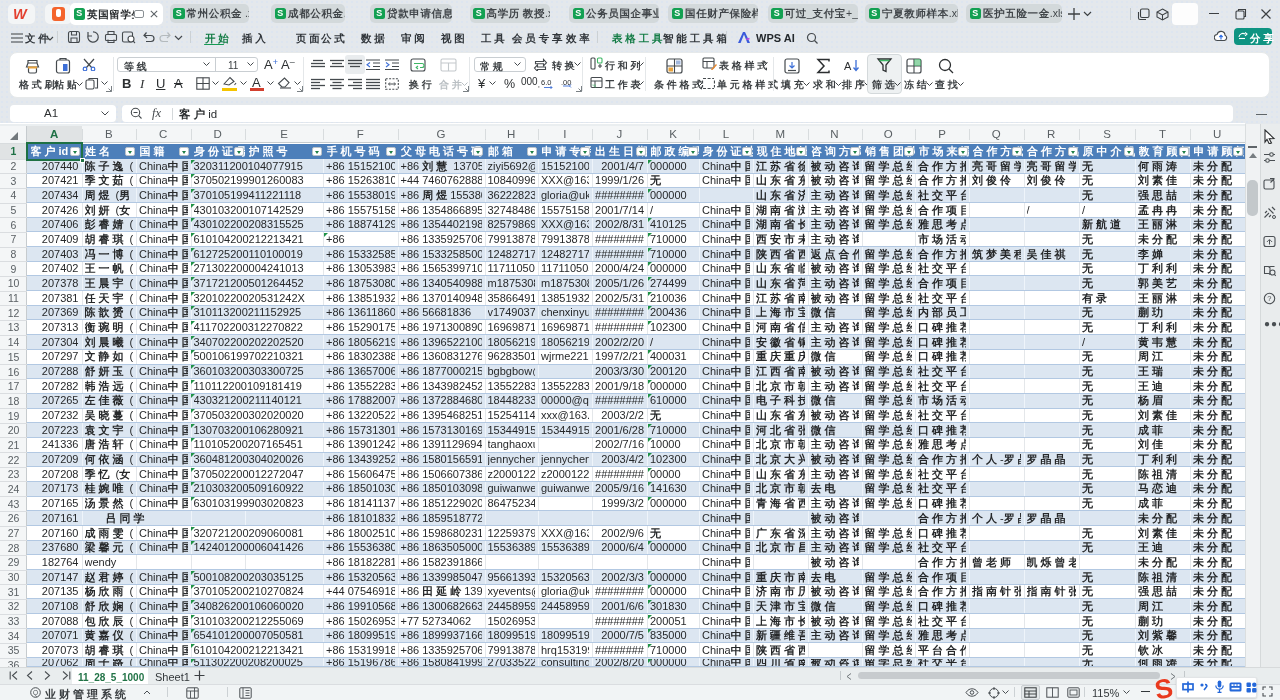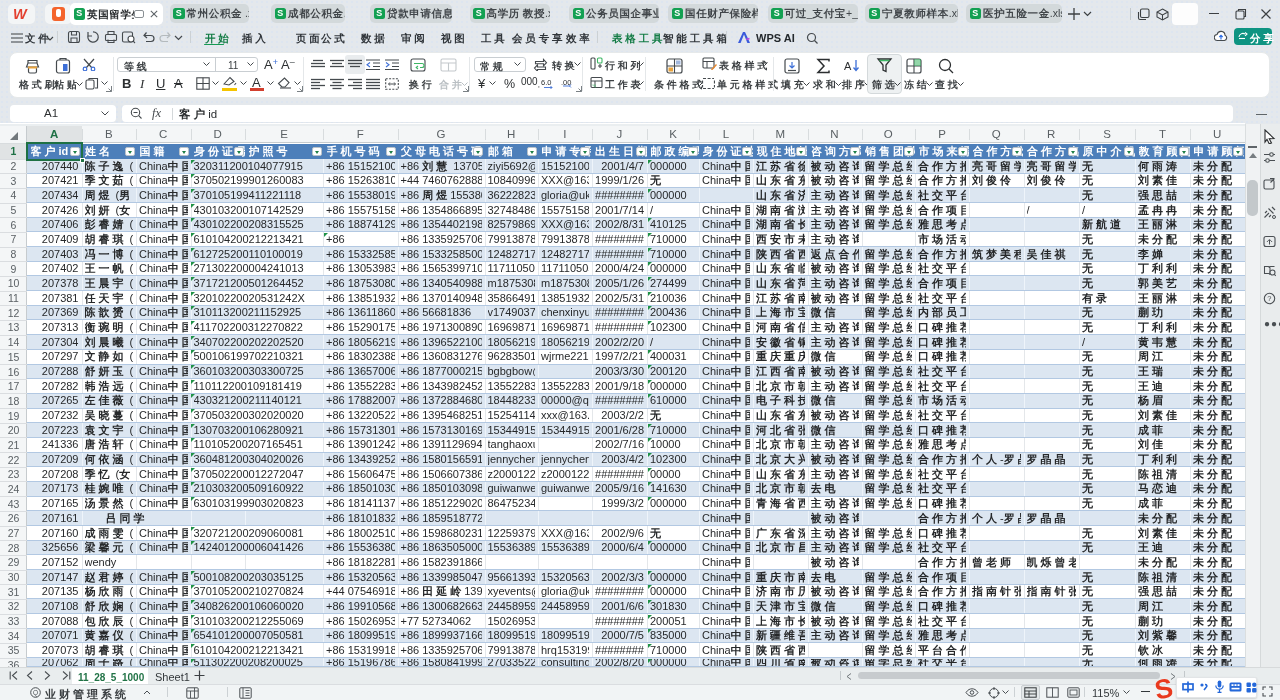--- a/index.html
+++ b/index.html
@@ -1666,21 +1666,21 @@
 <div class="ab" style="left:699px;top:540.68px;width:1px;height:13.68px;background:#eef4fa"></div>
 <div class="ab" style="left:753px;top:540.68px;width:1px;height:13.68px;background:#eef4fa"></div>
 <div class="ab" style="left:807.5px;top:540.68px;width:1px;height:13.68px;background:#eef4fa"></div>
 <div class="ab" style="left:861.5px;top:540.68px;width:1px;height:13.68px;background:#eef4fa"></div>
 <div class="ab" style="left:915px;top:540.68px;width:1px;height:13.68px;background:#eef4fa"></div>
 <div class="ab" style="left:969px;top:540.68px;width:1px;height:13.68px;background:#eef4fa"></div>
 <div class="ab" style="left:1023.5px;top:540.68px;width:1px;height:13.68px;background:#eef4fa"></div>
 <div class="ab" style="left:1079px;top:540.68px;width:1px;height:13.68px;background:#eef4fa"></div>
 <div class="ab" style="left:1135px;top:540.68px;width:1px;height:13.68px;background:#eef4fa"></div>
 <div class="ab" style="left:1190px;top:540.68px;width:1px;height:13.68px;background:#eef4fa"></div>
-<div class="cell" style="left:30px;top:541.18px;width:48.5px;line-height:13.18px;text-align:right">325656</div>
+<div class="cell" style="left:30px;top:541.18px;width:48.5px;line-height:13.18px;text-align:right">237680</div>
 <div class="cell" style="left:84.5px;top:541.18px;width:48.5px;line-height:13.18px;text-align:left"><span class="cj">梁馨元</span> ()</div>
 <div class="cell" style="left:139px;top:541.18px;width:48.5px;line-height:13.18px;text-align:left">China<span class="cj">中国</span></div>
 <div class="cell" style="left:193.5px;top:541.18px;width:126.5px;line-height:13.18px;text-align:left">142401200006041426</div>
 <div class="cell" style="left:326px;top:541.18px;width:68.5px;line-height:13.18px;text-align:left">+86 15536380001</div>
 <div class="cell" style="left:400.5px;top:541.18px;width:81px;line-height:13.18px;text-align:left">+86 18635050001</div>
 <div class="cell" style="left:487.5px;top:541.18px;width:47.5px;line-height:13.18px;text-align:left">1553638960@qq.com</div>
 <div class="cell" style="left:541px;top:541.18px;width:47.5px;line-height:13.18px;text-align:left">1553638960@qq.com</div>
 <div class="cell" style="left:594.5px;top:541.18px;width:49.5px;line-height:13.18px;text-align:right">2000/6/4</div>
 <div class="cell" style="left:650px;top:541.18px;width:46px;line-height:13.18px;text-align:left">000000</div>
 <div class="cell" style="left:702px;top:541.18px;width:48px;line-height:13.18px;text-align:left">China<span class="cj">中国</span></div>
@@ -1707,21 +1707,21 @@
 <div class="ab" style="left:699px;top:555.36px;width:1px;height:13.68px;background:#e4e7ea"></div>
 <div class="ab" style="left:753px;top:555.36px;width:1px;height:13.68px;background:#e4e7ea"></div>
 <div class="ab" style="left:807.5px;top:555.36px;width:1px;height:13.68px;background:#e4e7ea"></div>
 <div class="ab" style="left:861.5px;top:555.36px;width:1px;height:13.68px;background:#e4e7ea"></div>
 <div class="ab" style="left:915px;top:555.36px;width:1px;height:13.68px;background:#e4e7ea"></div>
 <div class="ab" style="left:969px;top:555.36px;width:1px;height:13.68px;background:#e4e7ea"></div>
 <div class="ab" style="left:1023.5px;top:555.36px;width:1px;height:13.68px;background:#e4e7ea"></div>
 <div class="ab" style="left:1079px;top:555.36px;width:1px;height:13.68px;background:#e4e7ea"></div>
 <div class="ab" style="left:1135px;top:555.36px;width:1px;height:13.68px;background:#e4e7ea"></div>
 <div class="ab" style="left:1190px;top:555.36px;width:1px;height:13.68px;background:#e4e7ea"></div>
-<div class="cell" style="left:30px;top:555.86px;width:48.5px;line-height:13.18px;text-align:right">207152</div>
+<div class="cell" style="left:30px;top:555.86px;width:48.5px;line-height:13.18px;text-align:right">182764</div>
 <div class="cell" style="left:84.5px;top:555.86px;width:48.5px;line-height:13.18px;text-align:left">wendy</div>
 <div class="cell" style="left:326px;top:555.86px;width:68.5px;line-height:13.18px;text-align:left">+86 18182281111</div>
 <div class="cell" style="left:400.5px;top:555.86px;width:81px;line-height:13.18px;text-align:left">+86 15823918662</div>
 <div class="cell" style="left:702px;top:555.86px;width:48px;line-height:13.18px;text-align:left">China<span class="cj">中国</span></div>
 <div class="cell" style="left:810.5px;top:555.86px;width:48px;line-height:13.18px;text-align:left"><span class="cj">被动咨询</span></div>
 <div class="cell" style="left:918px;top:555.86px;width:48px;line-height:13.18px;text-align:left"><span class="cj">合作方推荐</span></div>
 <div class="cell" style="left:972px;top:555.86px;width:48.5px;line-height:13.18px;text-align:left"><span class="cj">曾老师</span></div>
 <div class="cell" style="left:1026.5px;top:555.86px;width:49.5px;line-height:13.18px;text-align:left"><span class="cj">凯烁曾老师</span></div>
 <div class="cell" style="left:1138px;top:555.86px;width:49px;line-height:13.18px;text-align:left"><span class="cj">未分配</span></div>
 <div class="cell" style="left:1193px;top:555.86px;width:48.5px;line-height:13.18px;text-align:left"><span class="cj">未分配</span></div>

